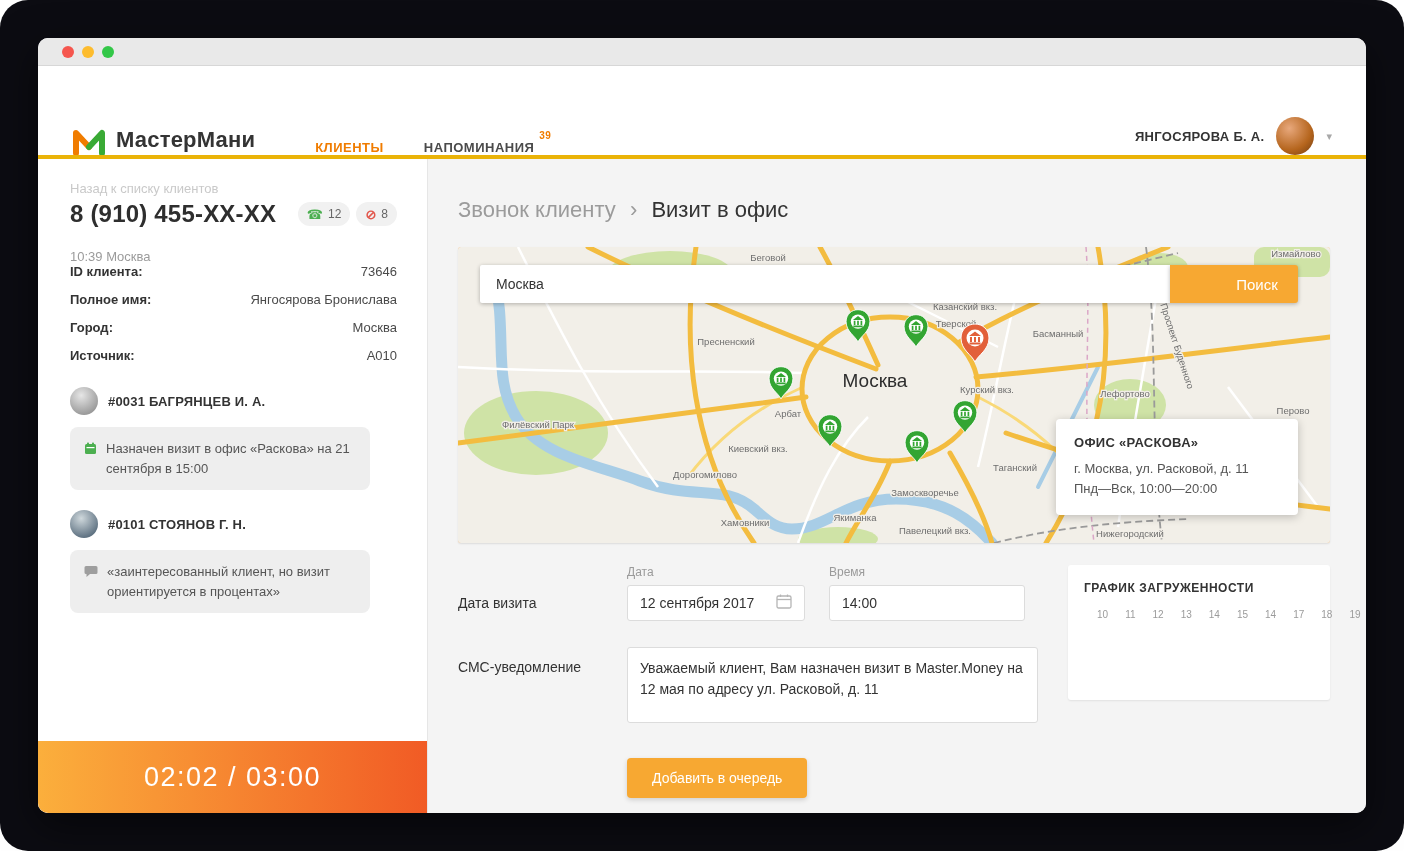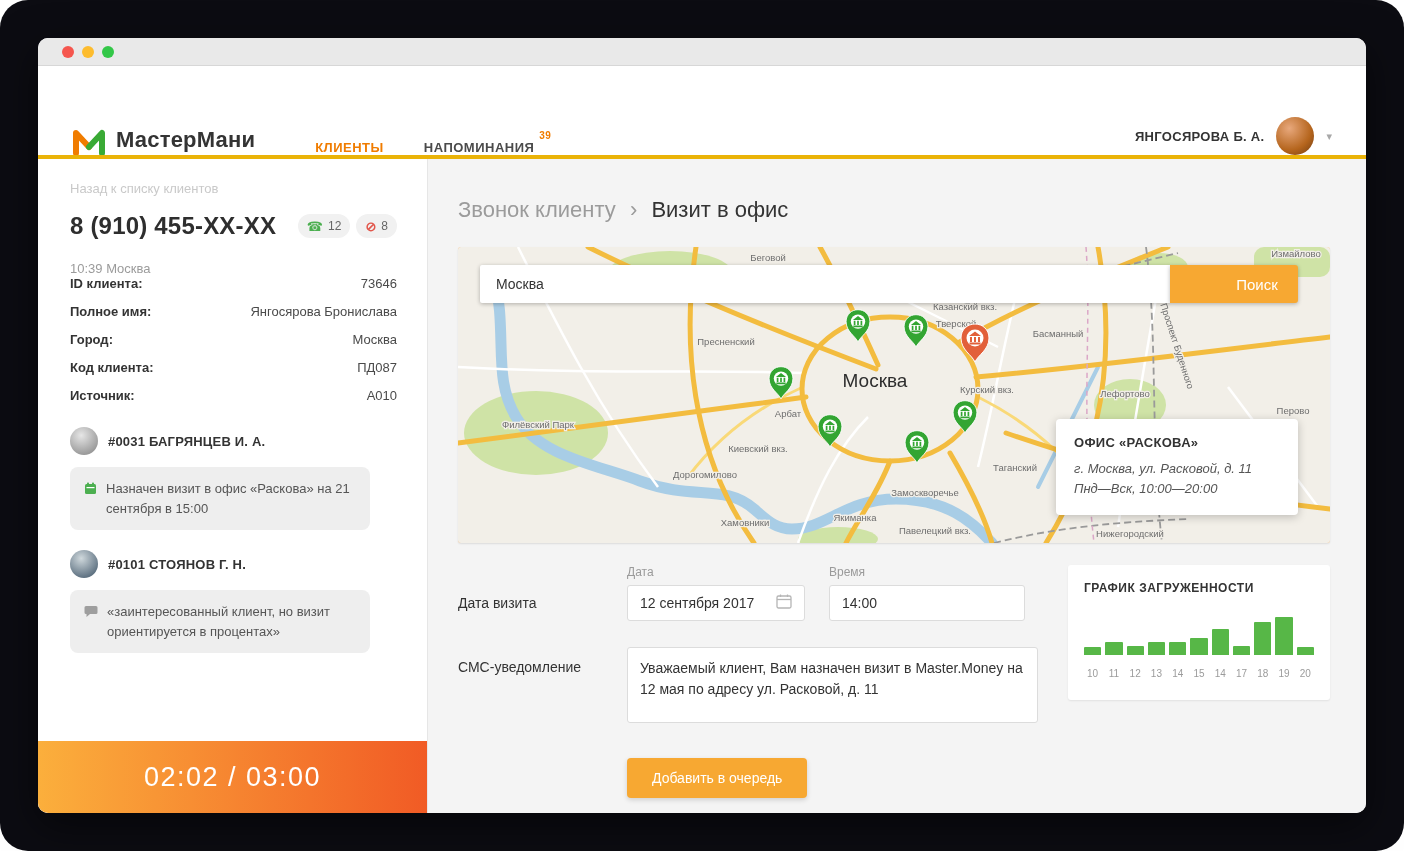--- a/index.html
+++ b/index.html
@@ -23,21 +23,21 @@
   .user { margin-left: auto; display: flex; align-items: center; gap: 12px; cursor: pointer; }
   .user-name { font-size: 13px; font-weight: bold; color: #333; letter-spacing: .3px; }
   .avatar { width: 38px; height: 38px; border-radius: 50%; background: radial-gradient(circle at 35% 30%, #e8a87c, #b5651d 60%, #6e3a12); }
   .chevron { color: #a8a8a8; font-size: 11px; }
 
   .body-row { flex: 1; display: flex; min-height: 0; }
 
   
   .sidebar { width: 390px; flex: 0 0 auto; background: #fff; border-right: 1px solid #e6e6e6; display: flex; flex-direction: column; }
   .sidebar-scroll { flex: 1; padding: 22px 30px 0 32px; overflow: hidden; }
-  .back-link { color: #c9c9c9; font-size: 13px; margin-bottom: 16px; cursor: pointer; }
+  .back-link { color: #c9c9c9; font-size: 13px; margin-bottom: 4px; cursor: pointer; }
   .phone-row { display: flex; align-items: center; }
   .phone-number { font-size: 24px; color: #2e2e2e; font-weight: bold; letter-spacing: .2px; }
   .badges { margin-left: auto; display: flex; gap: 6px; }
   .pill { background: #f1f1f1; border-radius: 12px; height: 24px; display: flex; align-items: center; gap: 5px; padding: 0 9px; font-size: 12px; color: #666; }
   .pill-icon.phone-i { color: #4caf50; font-size: 13px; }
   .pill-icon.block-i { color: #e2574c; font-size: 13px; font-weight: bold; }
   .time-city { color: #9b9b9b; font-size: 13px; margin-top: 21px; }
 
   .section-head { display: flex; align-items: center; margin-top: 36px; margin-bottom: 16px; }
   .section-title { font-size: 13px; font-weight: bold; color: #333; letter-spacing: .6px; }
@@ -67,42 +67,42 @@
 
   .map-card { position: relative; height: 296px; border-radius: 3px; overflow: hidden; background: #fdba74; box-shadow: 0 1px 2px rgba(0,0,0,.10); }
   .map-svg { position: absolute; inset: 0; width: 100%; height: 100%; display: block; }
   .mlabel { font-size: 9.5px; fill: #6e6e6e; paint-order: stroke; stroke: #f2efe8; stroke-width: 2.5px; text-anchor: middle; }
   .mcity { font-size: 19px; fill: #2e2e2e; paint-order: stroke; stroke: #f2efe8; stroke-width: 3px; text-anchor: middle; }
   .map-search { position: absolute; left: 22px; right: 32px; top: 18px; height: 38px; display: flex; }
   .search-input { flex: 1; border: none; padding: 0 16px; font-size: 14px; color: #333; box-shadow: 0 1px 4px rgba(0,0,0,.28); border-radius: 2px 0 0 2px; outline: none; font-family: inherit; }
   .search-btn { width: 128px; background: #f7a832; color: #fff; border: none; font-size: 15px; border-radius: 0 3px 3px 0; cursor: pointer; font-family: inherit; box-shadow: 0 1px 4px rgba(0,0,0,.28); padding-left: 46px; }
   .office-card { position: absolute; right: 32px; top: 172px; width: 242px; background: #fff; border-radius: 4px; box-shadow: 0 2px 10px rgba(0,0,0,.22); padding: 16px 18px; }
   .office-title { font-size: 13px; font-weight: bold; color: #333; margin-bottom: 9px; letter-spacing: .3px; }
-  .office-line { font-size: 13px; color: #555; line-height: 1.55; font-style: italic; }
+  .office-line { font-size: 13px; color: #555; line-height: 1.55; }
 
   
   .form-area { display: flex; margin-top: 22px; }
   .form-left { width: 169px; flex: 0 0 auto; }
   .form-label { font-size: 14px; color: #333; }
   .form-label.visit { margin-top: 30px; }
   .form-label.sms { margin-top: 48px; }
   .form-mid { width: 411px; flex: 0 0 auto; }
   .dt-row { display: flex; gap: 24px; }
   .field-group label { display: block; font-size: 12px; color: #9a9a9a; margin-bottom: 6px; }
   .input { height: 36px; background: #fff; border: 1px solid #dcdcdc; border-radius: 3px; display: flex; align-items: center; padding: 0 12px; font-size: 14px; color: #333; cursor: text; }
   .date-input { width: 178px; justify-content: space-between; }
   .time-input { width: 196px; }
   .sms-box { margin-top: 26px; width: 411px; height: 76px; border: 1px solid #dcdcdc; border-radius: 3px; padding: 10px 12px; font-size: 14px; color: #333; line-height: 1.5; resize: none; font-family: inherit; background: #fff; display: block; outline: none; }
   .submit { margin-top: 35px; height: 40px; padding: 0 25px; background: #f7a832; border: none; border-radius: 4px; color: #fff; font-size: 14px; cursor: pointer; font-family: inherit; box-shadow: 0 2px 5px rgba(0,0,0,.15); }
 
   .form-right { flex: 1; display: flex; justify-content: flex-end; }
   .chart-card { width: 262px; height: 135px; background: #fff; border-radius: 3px; box-shadow: 0 1px 2px rgba(0,0,0,.08); padding: 16px 16px 10px; }
   .chart-title { font-size: 12px; font-weight: bold; color: #333; letter-spacing: .5px; }
   .chart-cols { display: flex; gap: 4px; align-items: flex-end; margin-top: 14px; height: 70px; }
-  .chart-col { flex: 1; display: flex; flex-direction: column; justify-content: flex-end; align-items: stretch; gap: 13px; height: 100%; }
+  .chart-col { flex: 1; display: flex; flex-direction: row; justify-content: flex-end; align-items: stretch; gap: 13px; height: 100%; }
   .bar { background: #57b747; border-radius: 1px 1px 0 0; }
   .hour { font-size: 10px; color: #9b9b9b; text-align: center; }
 </style>
 </head>
 <body>
 
 <div class="stage">
   <div class="window">
 
     <div class="chrome">
@@ -161,24 +161,20 @@
               <span class="info-label">ID клиента:</span>
               <span class="info-value">73646</span>
             </div>
             <div class="info-row">
               <span class="info-label">Полное имя:</span>
               <span class="info-value">Янгосярова Бронислава</span>
             </div>
             <div class="info-row">
               <span class="info-label">Город:</span>
               <span class="info-value">Москва</span>
-            </div>
-            <div class="info-row">
-              <span class="info-label">Код клиента:</span>
-              <span class="info-value">ПД087</span>
             </div>
             <div class="info-row">
               <span class="info-label">Источник:</span>
               <span class="info-value">A010</span>
             </div>
           </div>
 
           <div class="history">
             <div class="history-head">
               <span class="history-avatar a1"></span>

